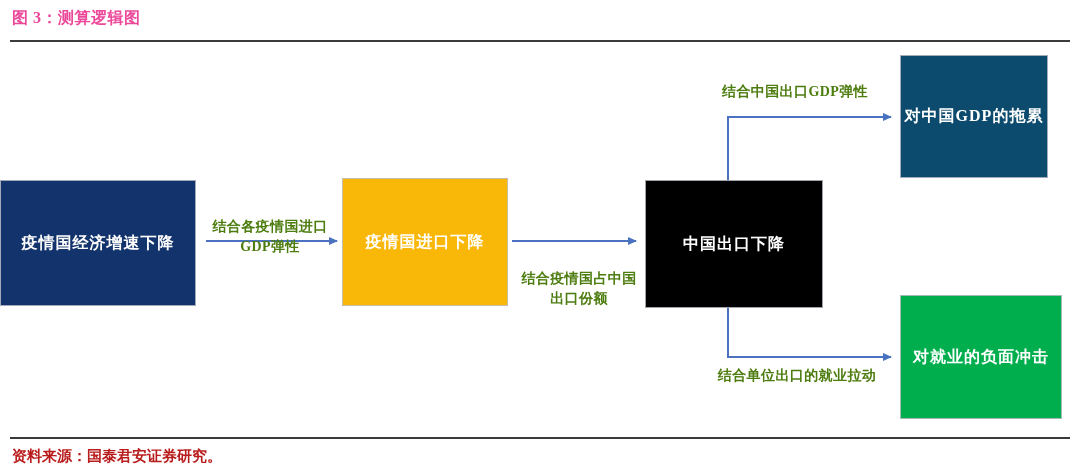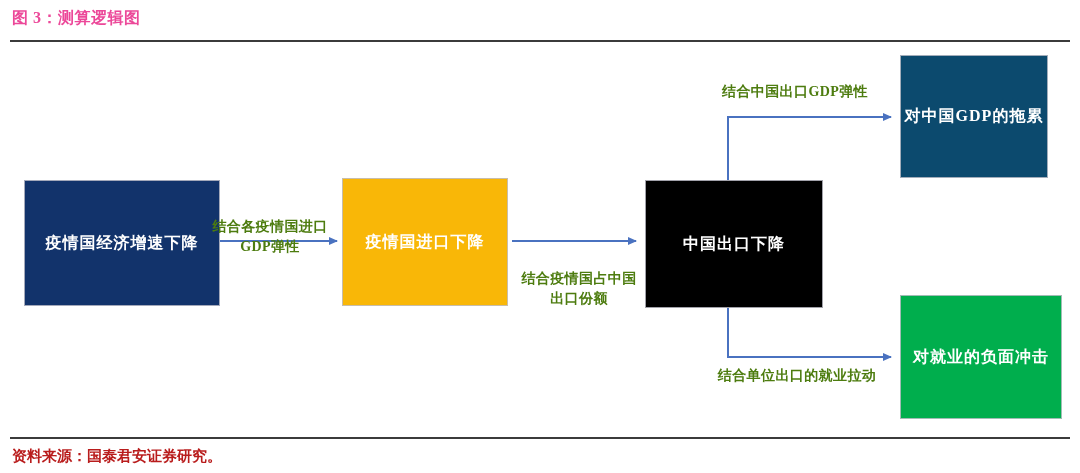--- a/index.html
+++ b/index.html
@@ -70,21 +70,21 @@
     justify-content: center;
     box-sizing: border-box;
     color: #ffffff;
     font-weight: 700;
     font-size: 16px;
     letter-spacing: 1px;
     text-align: center;
     line-height: 1.3;
     border: 1px solid rgba(190,190,200,0.85);
   }
-  .node-navy   { left: 24px;  top: 136px; width: 196px; height: 126px; background: #12336b; justify-content: center; }
+  .node-navy   { left: 0;  top: 136px; width: 196px; height: 126px; background: #12336b; justify-content: center; }
   .node-orange { left: 342px; top: 134px; width: 166px; height: 128px; background: #f9b707; }
   .node-red    { left: 645px; top: 136px; width: 178px; height: 128px; background: #000000; }
   .node-purple { left: 900px; top: 11px;  width: 148px; height: 123px; background: #0c4a6e; }
   .node-green  { left: 900px; top: 251px; width: 162px; height: 124px; background: #00ae4d; }
 
   .edge-label {
     position: absolute;
     color: #4d7c0f;
     font-size: 14px;
     font-weight: 700;

